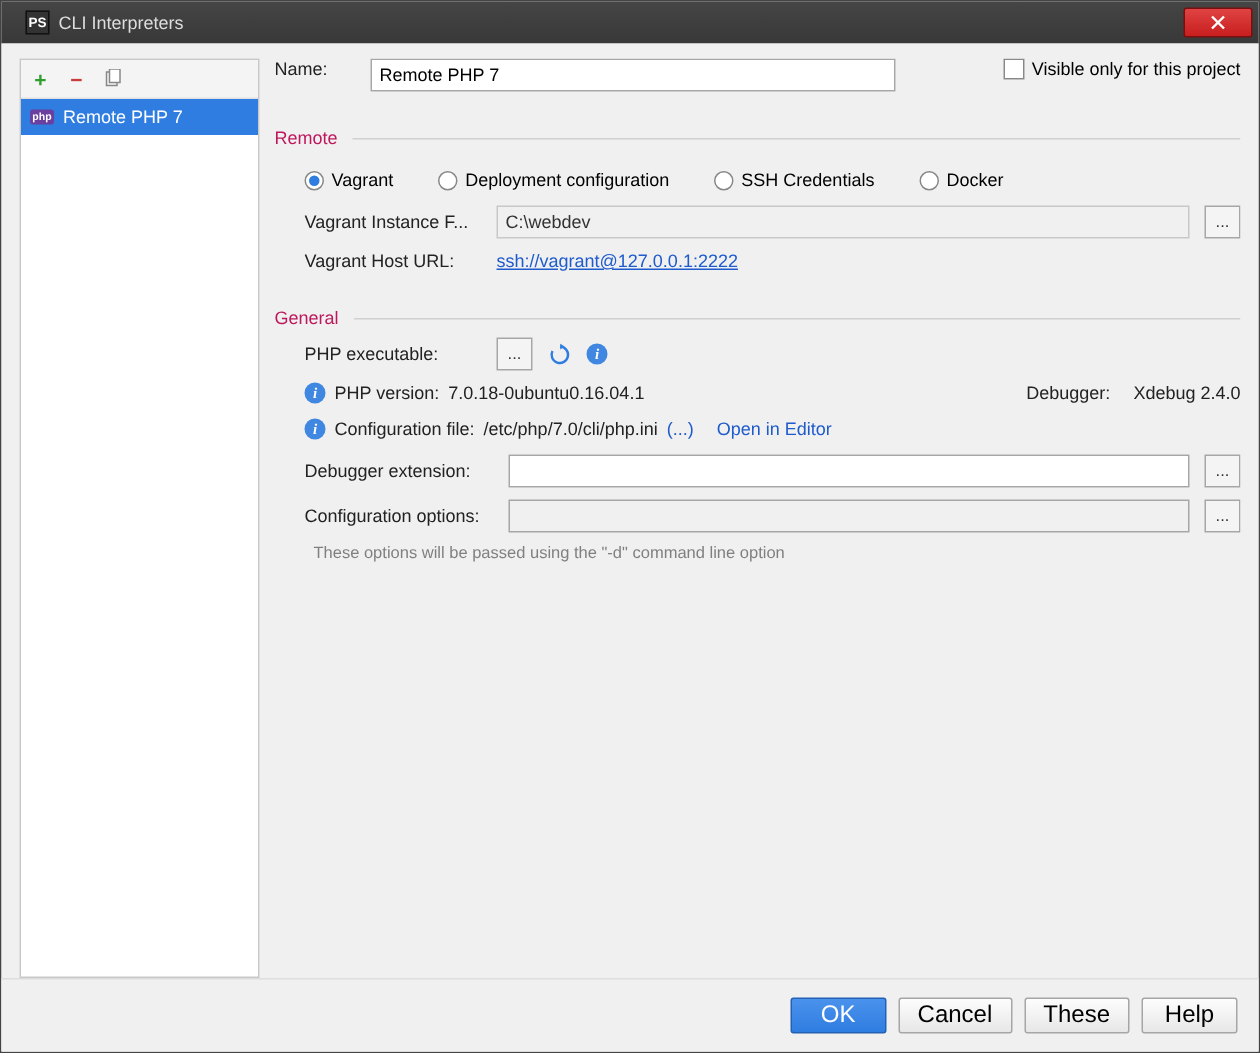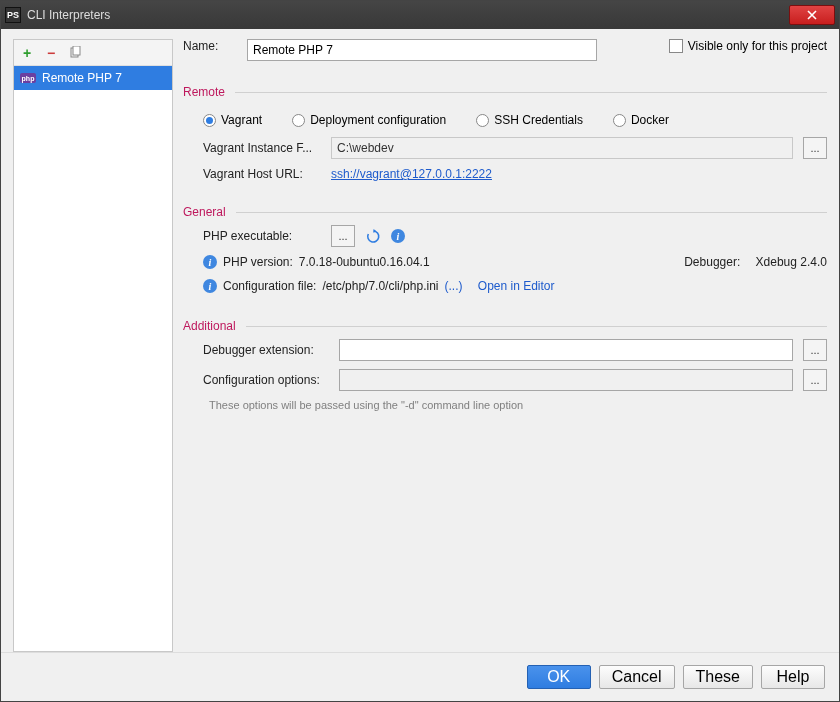--- a/index.html
+++ b/index.html
@@ -1,19 +1,19 @@
 <!DOCTYPE html>
 <html><head>
 <meta charset="utf-8">
 <style>
   * { box-sizing: border-box; margin: 0; padding: 0; }
   body { font-family: "Segoe UI", Tahoma, sans-serif; font-size: 12px; background: #5a5a5a; width: 840px; height: 702px; overflow: hidden; }
   .window { width: 840px; height: 702px; background: #f0f0f0; border: 1px solid #444; display: flex; flex-direction: column; }
   .titlebar { height: 28px; background: linear-gradient(to bottom, #454545 0%, #383838 100%); display: flex; align-items: center; padding: 0 4px; color: #ddd; font-size: 12px; }
-  .titlebar-icon { width:16px; height:16px; background:#333; color:#fff; font-size:9px; font-weight:bold; display:inline-flex; align-items:center; justify-content:center; margin-right:6px; border:1px solid #111; }
+  .titlebar-icon { width:16px; height:16px; background:#333; color:#fff; font-size:9px; font-weight:bold; display:inline-flex; align-items:center; justify-content:center; margin-right:6px; border:1px solid #111;margin-left:12px; }
   .titlebar-title { flex:1; }
   .win-close { width:46px; height:20px; background: linear-gradient(to bottom,#e04343,#c81e1e); border:1px solid #7a0f0f; border-radius:2px; display:flex; align-items:center; justify-content:center; color:#fff; font-weight:bold; cursor:pointer; }
   .content { flex:1; display:flex; flex-direction:column; background:#f0f0f0; }
   .body { flex:1; display:flex; padding:10px 12px 0 12px; gap:10px; }
   .left-panel { width:160px; display:flex; flex-direction:column; border:1px solid #c8c8c8; background:#fff; }
   .left-toolbar { height:26px; display:flex; align-items:center; gap:10px; padding:0 6px; background:#f4f4f4; border-bottom:1px solid #e0e0e0; }
   .tb-icon { width:14px; height:14px; display:inline-flex; align-items:center; justify-content:center; font-size:14px; line-height:1; cursor:pointer; }
   .add { color:#2e9e2e; font-weight:bold; }
   .remove { color:#cc3b3b; font-weight:bold; }
   .copy { color:#666; }
@@ -158,21 +158,20 @@
           </div>
           <div class="info-row">
             <span class="info-icon">i</span>
             <span>Configuration file:</span>
             <span>/etc/php/7.0/cli/php.ini</span>
             <span class="link link-nou" style="color:#1e5bcc">(...)</span>&nbsp;
             <span class="link link-nou" style="color:#1e5bcc">Open in Editor</span>
           </div>
         </div>
 
-        <div class="fieldset-title">Additional</div>
         <div class="section-body">
           <div class="form-row">
             <span class="form-lbl wide-lbl">Debugger extension:</span>
             <input type="text" class="form-field" value="" style="">
             <div class="dots-btn">...</div>
           </div>
           <div class="form-row">
             <span class="form-lbl wide-lbl">Configuration options:</span>
             <input type="text" class="form-field" readonly="" value="" style="">
             <div class="dots-btn">...</div>

